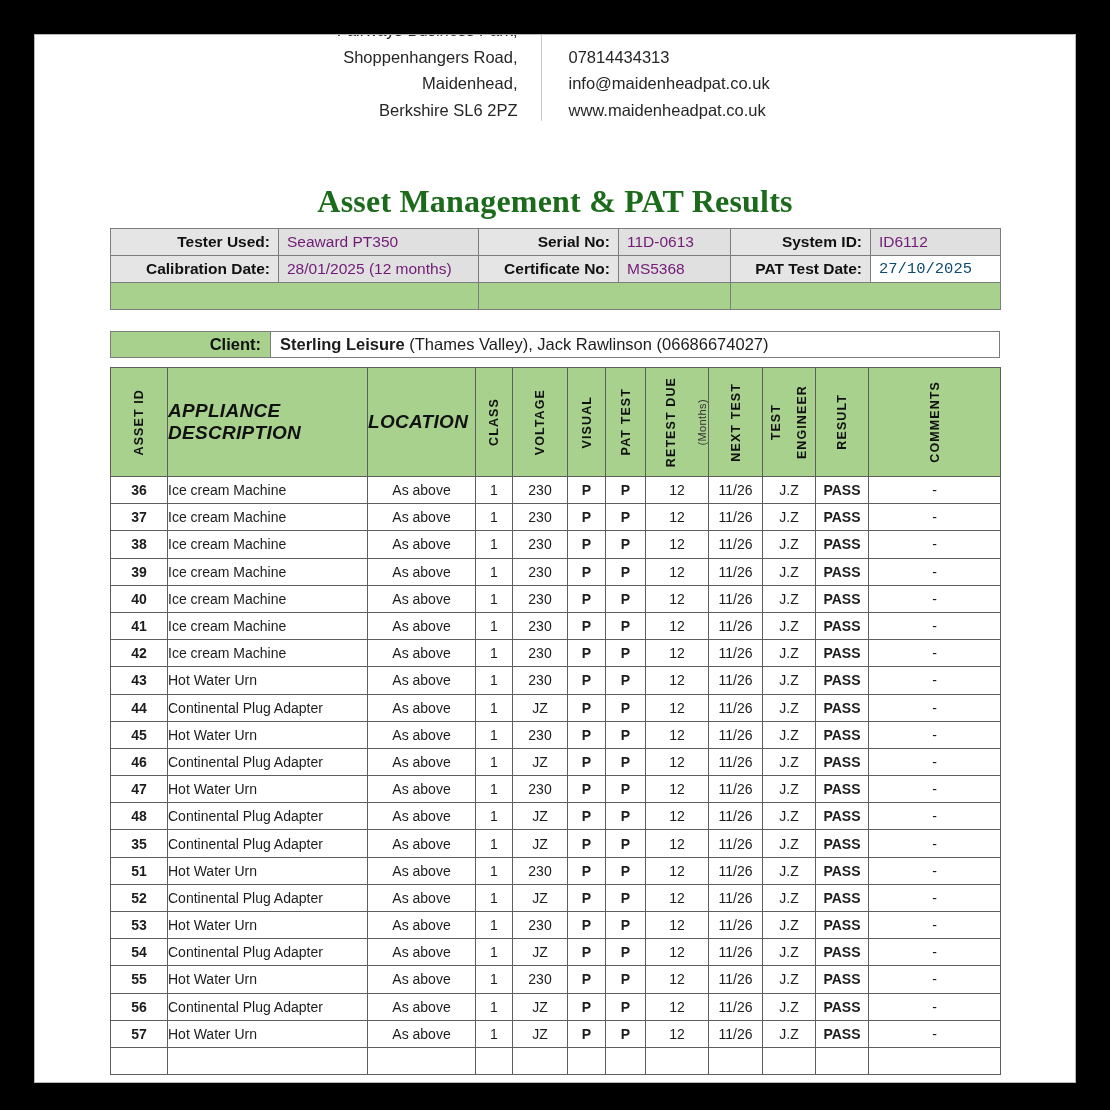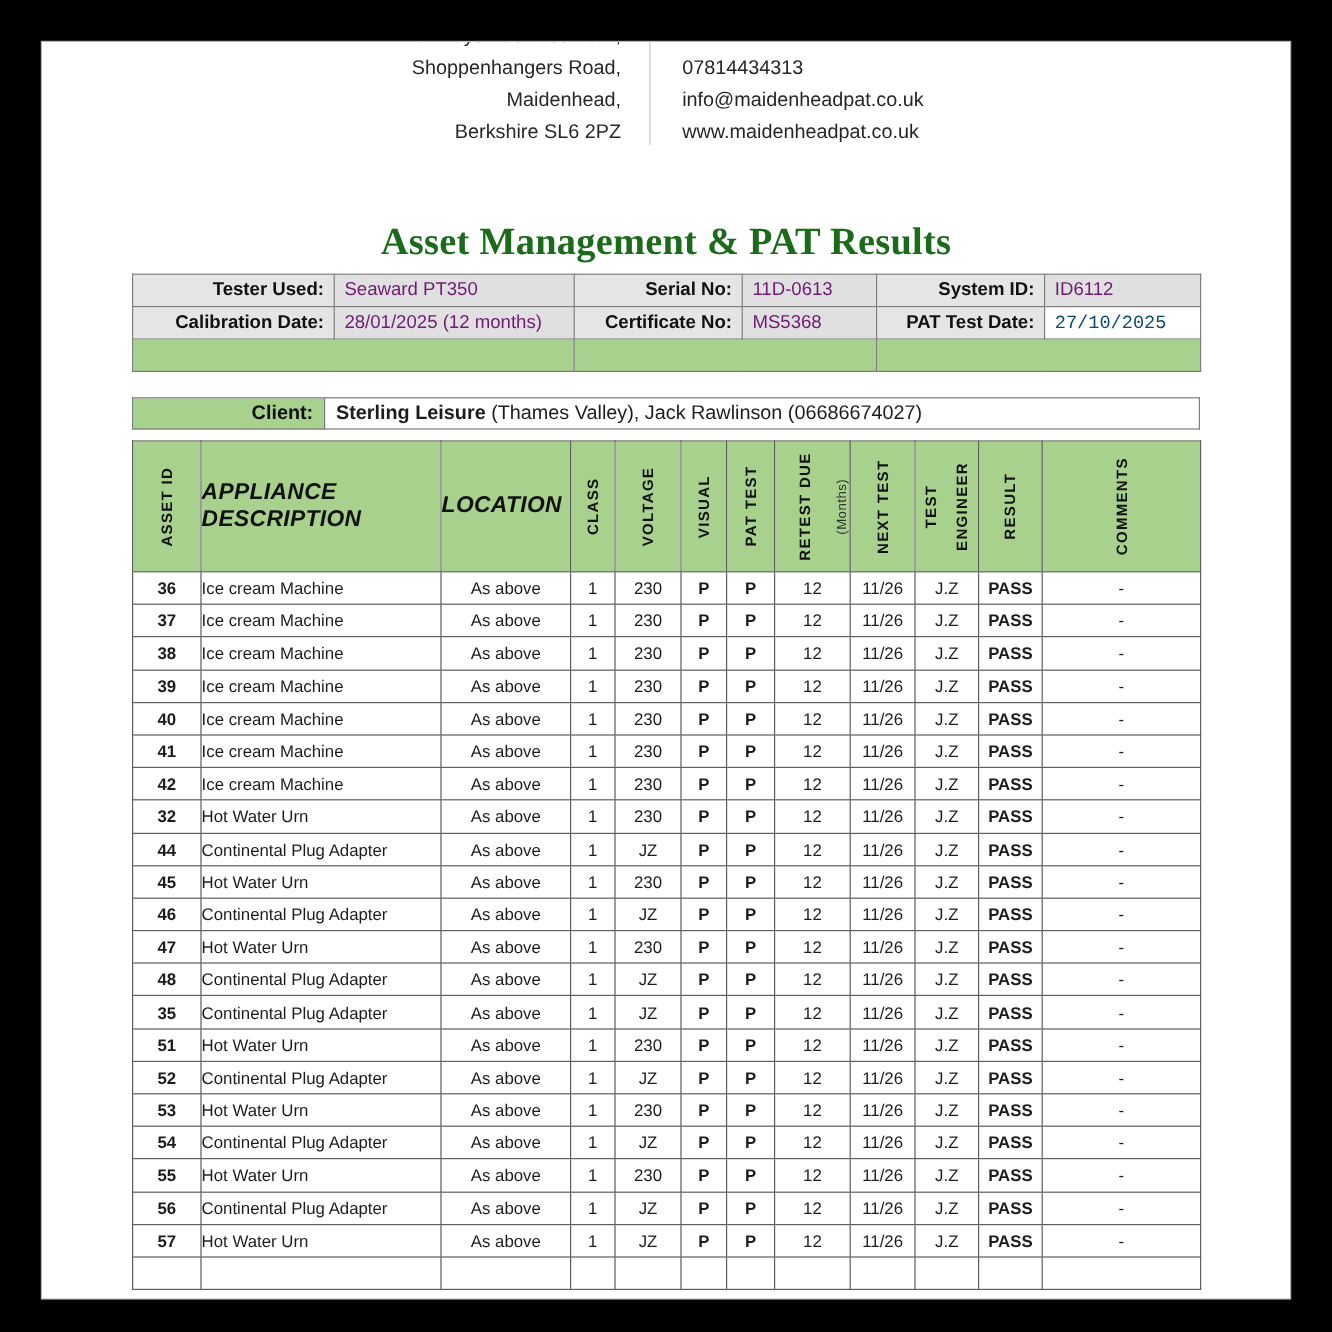--- a/index.html
+++ b/index.html
@@ -483,21 +483,21 @@
             <td class="c-volt">230</td>
             <td class="c-visual">P</td>
             <td class="c-pat">P</td>
             <td class="c-retest">12</td>
             <td class="c-next">11/26</td>
             <td class="c-eng">J.Z</td>
             <td class="c-result">PASS</td>
             <td class="c-comm">-</td>
           </tr>
           <tr>
-            <td class="c-id">32</td>
+            <td class="c-id">43</td>
             <td class="c-desc">Hot Water Urn</td>
             <td class="c-loc">As above</td>
             <td class="c-class">1</td>
             <td class="c-volt">230</td>
             <td class="c-visual">P</td>
             <td class="c-pat">P</td>
             <td class="c-retest">12</td>
             <td class="c-next">11/26</td>
             <td class="c-eng">J.Z</td>
             <td class="c-result">PASS</td>

